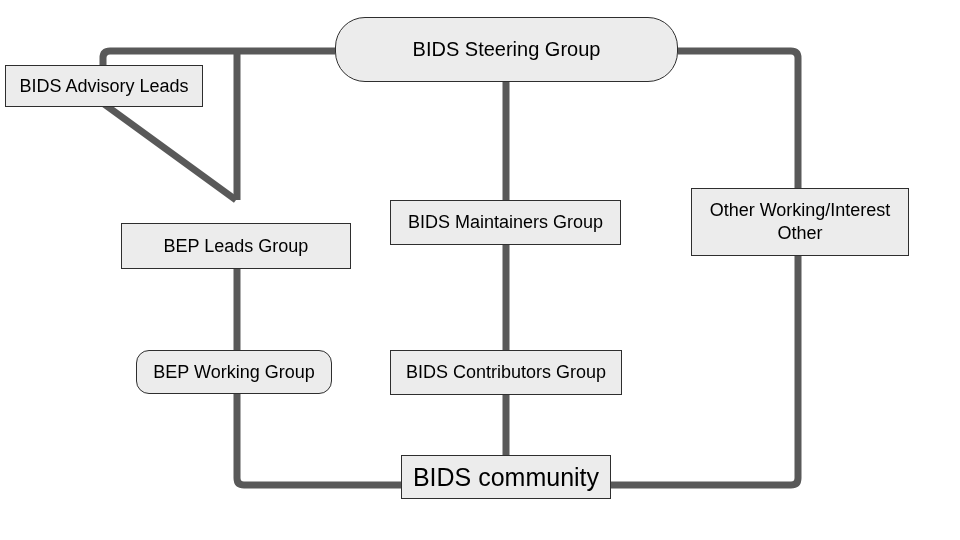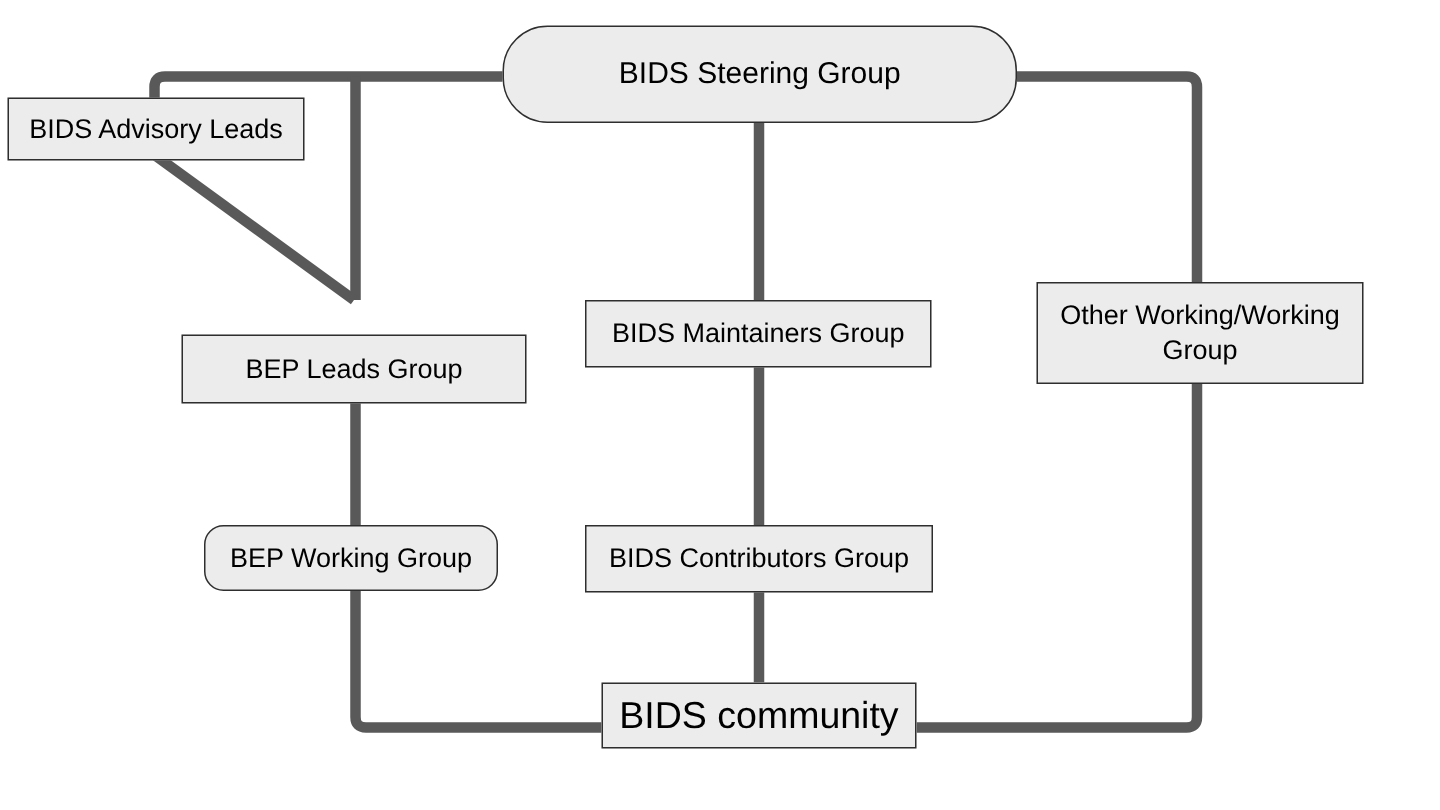--- a/index.html
+++ b/index.html
@@ -84,21 +84,21 @@
 
   <div class="node node-bep-leads">
     <span>BEP Leads Group</span>
   </div>
 
   <div class="node node-maintainers">
     <span>BIDS Maintainers Group</span>
   </div>
 
   <div class="node node-other">
-    <span>Other Working/Working Group</span>
+    <span>Other Working/Interest Other</span>
   </div>
 
   <div class="node node-bep-working">
     <span>BEP Working Group</span>
   </div>
 
   <div class="node node-contrib">
     <span>BIDS Contributors Group</span>
   </div>
 

